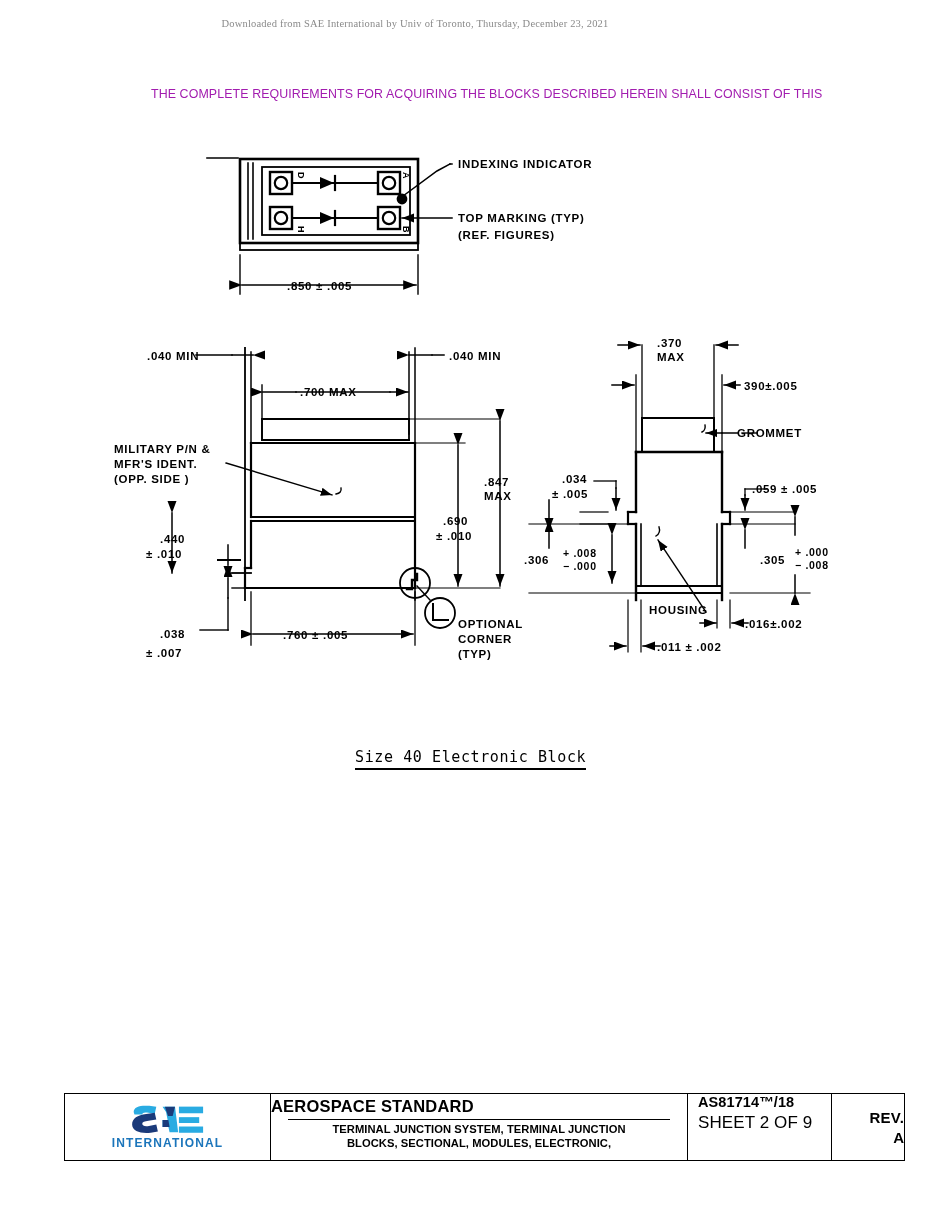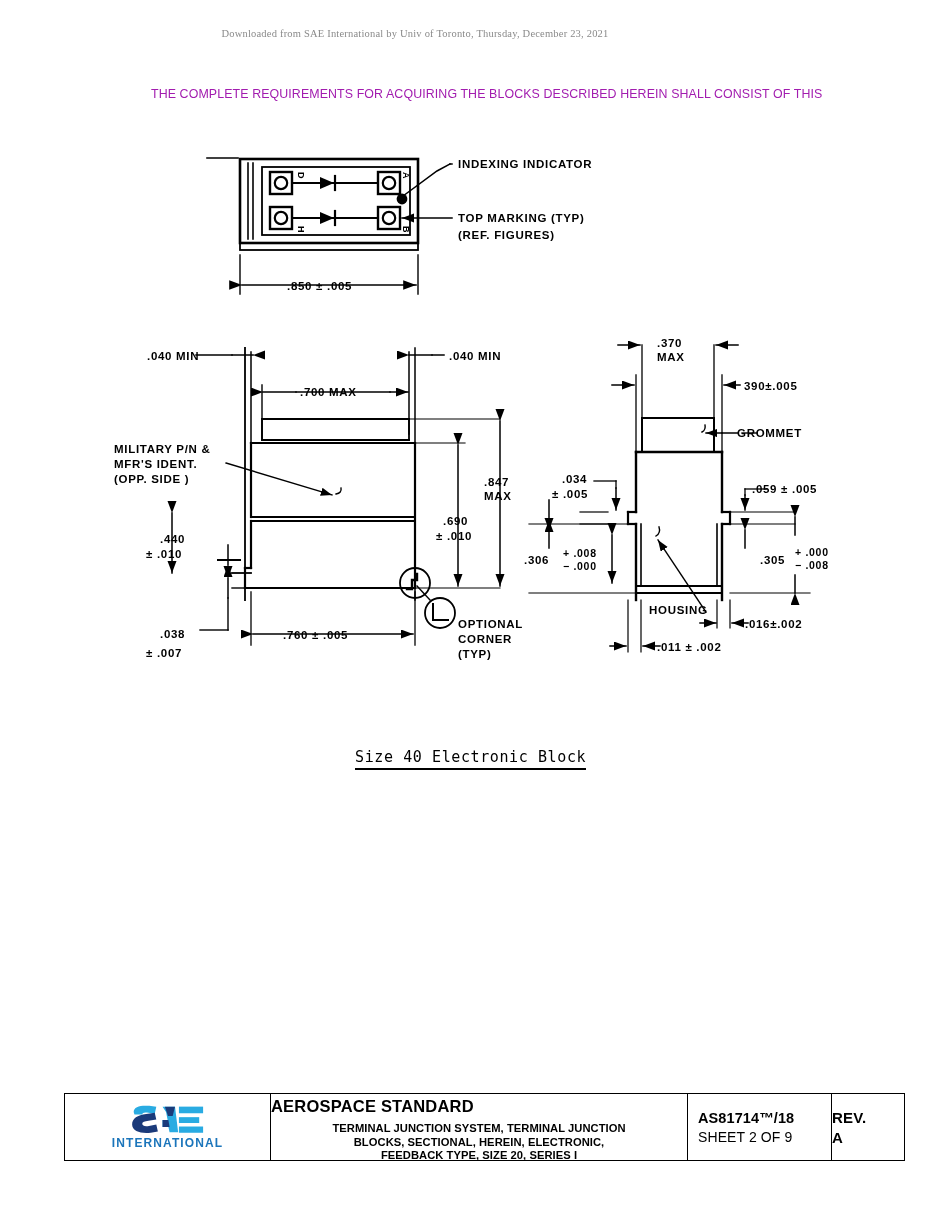--- a/index.html
+++ b/index.html
@@ -5,21 +5,21 @@
   html,body{margin:0;padding:0;}
   body{
     width:950px;height:1230px;background:#ffffff;
     font-family:"Liberation Sans", sans-serif;
     color:#000;position:relative;overflow:hidden;
   }
   .page{position:relative;width:950px;height:1230px;}
 
   
   .watermark{
-    position:absolute;top:28px;left:0;width:830px;text-align:center;
+    position:absolute;top:18px;left:0;width:830px;text-align:center;
     font-family:"Liberation Serif", serif;
     font-size:10.5px;color:#8a8a8a;letter-spacing:.2px;white-space:nowrap;
   }
 
   
   .intro{
     position:absolute;left:151px;top:86px;width:700px;
     font-size:12.4px;line-height:16px;color:#a21caf;
     letter-spacing:.1px;
   }
@@ -53,28 +53,28 @@
     width:100%;text-align:left;font-size:16.5px;font-weight:bold;
     letter-spacing:.2px;padding:3px 0 3px;
   }
   .tb-rule{width:92%;height:1.4px;background:#000;}
   .tb-mid-sub{
     width:100%;text-align:center;font-size:11.2px;line-height:13.6px;
     padding:3px 0 2px;letter-spacing:.05px;font-weight:bold;
   }
   .tb-num{
     width:144px;border-right:1.6px solid #000;box-sizing:border-box;
-    display:flex;flex-direction:column;justify-content:center;
+    display:flex;flex-direction:column;
     padding-left:10px;
   }
   .tb-num-main{font-size:14.5px;font-weight:bold;letter-spacing:.1px;}
-  .tb-num-sheet{font-size:14px;margin-top:3px;letter-spacing:.1px;}
+  .tb-num-sheet{font-size:17px;margin-top:3px;letter-spacing:.1px;}
   .tb-rev{
     width:72px;box-sizing:border-box;display:flex;flex-direction:column;
-    align-items:flex-start;justify-content:center;
+    align-items:flex-end;justify-content:center;
   }
   .tb-rev-label{font-size:15px;font-weight:bold;letter-spacing:.2px;}
   .tb-rev-val{font-size:15px;font-weight:bold;margin-top:3px;}
 
   
   .sae-logo{display:flex;flex-direction:column;align-items:center;}
   .sae-intl{
     font-size:12px;font-weight:bold;letter-spacing:1.1px;
     color:#1b75bb;margin-top:1px;
   }
@@ -351,22 +351,21 @@
         </svg>
         <div class="sae-intl">INTERNATIONAL</div>
       </div>
     </div>
 
     <div class="tb-mid">
       <div class="tb-mid-top">AEROSPACE STANDARD</div>
       <div class="tb-rule"></div>
       <div class="tb-mid-sub">
         <div>TERMINAL JUNCTION SYSTEM, TERMINAL JUNCTION</div>
-        <div>BLOCKS, SECTIONAL, HEREIN, ELECTRONIC,</div>
-        <div>FEEDBACK TYPE, SIZE 20, SERIES I</div>
+        <div>BLOCKS, SECTIONAL, MODULES, ELECTRONIC,</div>
       </div>
     </div>
 
     <div class="tb-num">
       <div class="tb-num-main">AS81714™/18</div>
       <div class="tb-num-sheet">SHEET 2 OF 9</div>
     </div>
 
     <div class="tb-rev">
       <div class="tb-rev-label">REV.</div>

